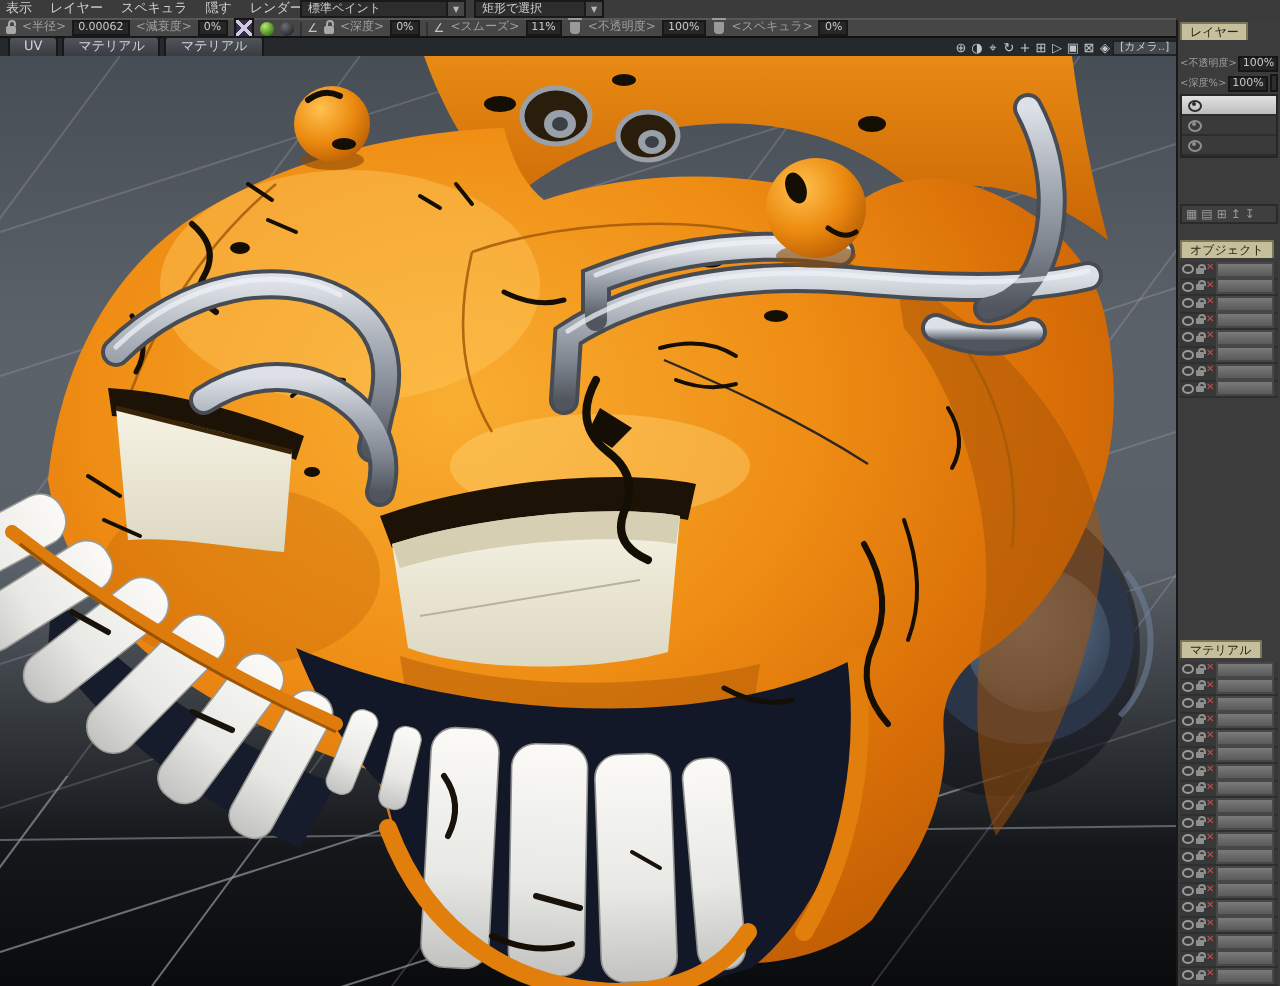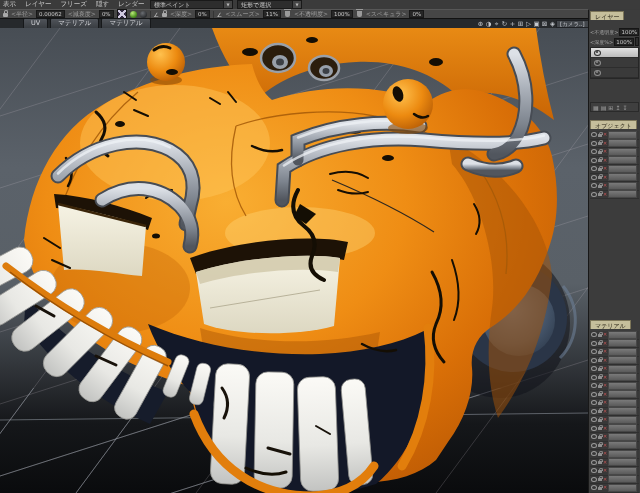--- a/index.html
+++ b/index.html
@@ -31,21 +31,21 @@
       linear-gradient(-45deg,transparent 42%,#cfc8e0 42%,#cfc8e0 58%,transparent 58%);}
   .ball{width:7px;height:7px;border-radius:50%;flex:none;}
   .ball.green{background:radial-gradient(circle at 35% 30%,#b9e87a,#4f9422 60%,#2c5c10);}
   .ball.dark{background:radial-gradient(circle at 35% 30%,#6a6d72,#2c2e31 70%);}
   .bucket{width:5px;height:6px;background:#9a9a9a;border-radius:0 0 2px 2px;position:relative;flex:none;margin:0 1px;}
   .bucket::before{content:"";position:absolute;top:-2px;left:-1px;right:-1px;height:1px;background:#9a9a9a;}
   .sep{width:1px;height:7px;background:#333;flex:none;}
   
   .tabrow{position:absolute;top:18px;left:0;width:588px;height:10px;background:#26292c;
     border-top:1px solid #121212;box-sizing:border-box;z-index:5;}
-  .tabs{position:absolute;left:23px;bottom:0;display:flex;gap:2px;align-items:flex-end;}
+  .tabs{position:absolute;left:4px;bottom:0;display:flex;gap:2px;align-items:flex-end;}
   .tab{height:9px;line-height:9px;padding:0 7px;font-size:6.5px;color:#d2d4d8;
     background:linear-gradient(#50545a,#393d42);border:1px solid #16181a;border-bottom:none;
     border-radius:2px 2px 0 0;white-space:nowrap;}
   .navicons{position:absolute;left:477px;top:1px;display:flex;gap:1px;font-size:6.5px;color:#c3c7cd;}
   .nv{width:7px;text-align:center;line-height:8px;}
   .cam-btn{position:absolute;left:556px;top:1px;height:8px;line-height:7px;padding:0 3px;
     font-size:5.5px;color:#c9ccd1;background:#43474c;border:1px solid #202226;box-sizing:border-box;white-space:nowrap;}
   
   .viewport{position:absolute;top:28px;left:0;width:588px;height:465px;z-index:1;}
   .viewport svg{display:block;}
@@ -85,21 +85,21 @@
   .row-bar{flex:1;height:6px;background:linear-gradient(#7a7a7a,#5a5a5a);border:1px solid #474747;margin-right:2px;}
 </style>
 </head>
 <body>
 
 <div class="app">
 
   <div class="menubar">
     <span class="menu-item">表示</span>
     <span class="menu-item">レイヤー</span>
-    <span class="menu-item">フリーズ</span>
+    <span class="menu-item">スペキュラ</span>
     <span class="menu-item">隠す</span>
     <span class="menu-item">レンダー</span>
     <span class="menu-item">ヘルプ</span>
   </div>
   <div class="dd dd1">
     <span class="dd-label">標準ペイント</span>
     <span class="dd-btn">▼</span>
   </div>
   <div class="dd dd2">
     <span class="dd-label">矩形で選択</span>

